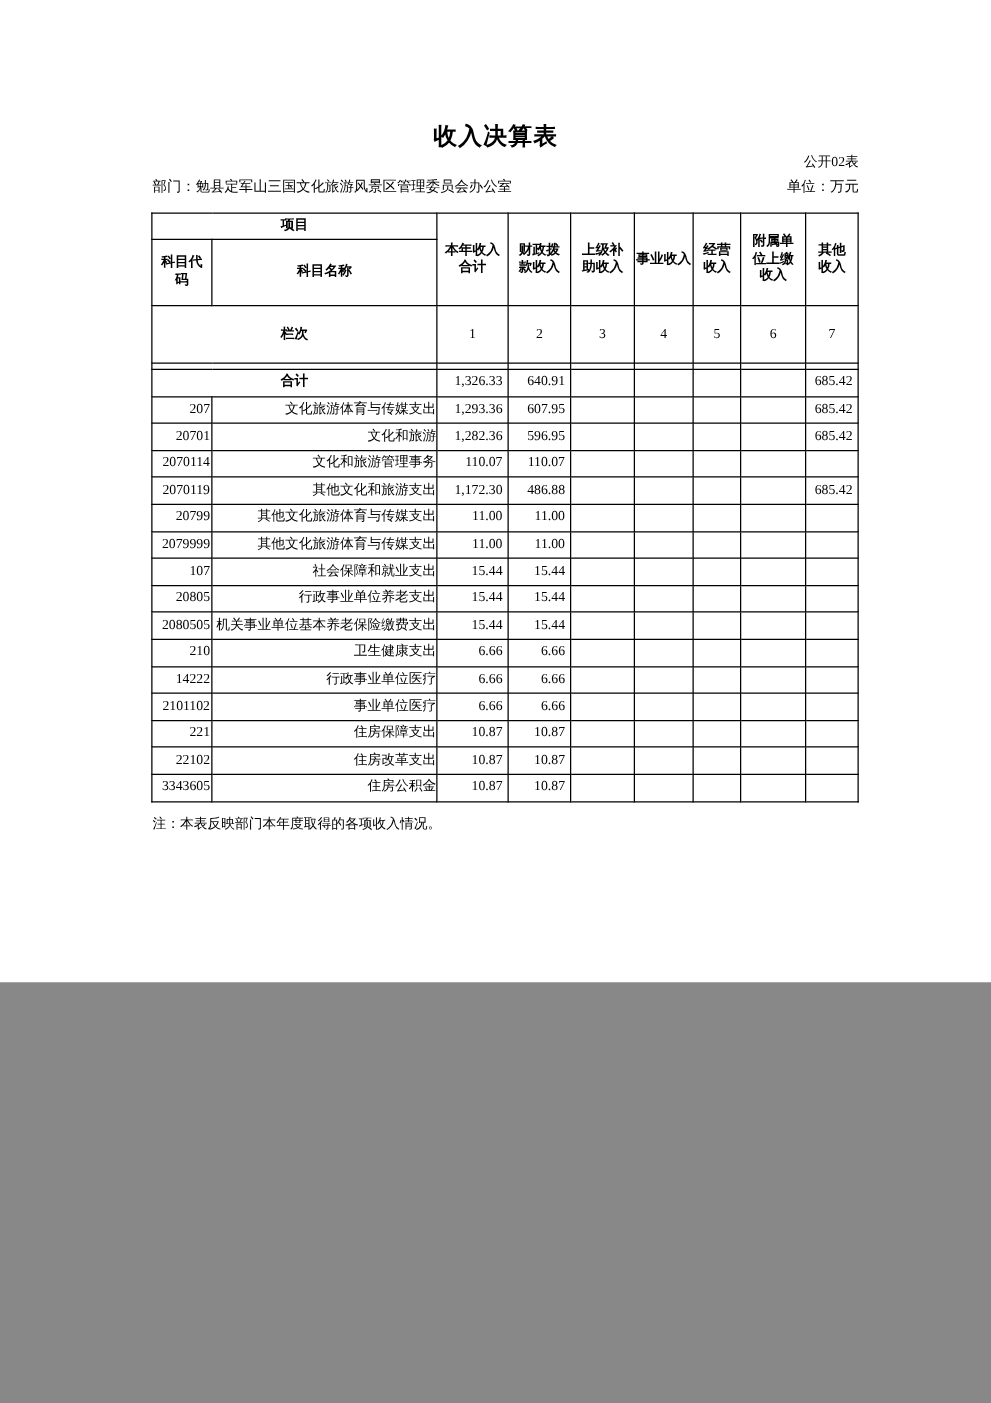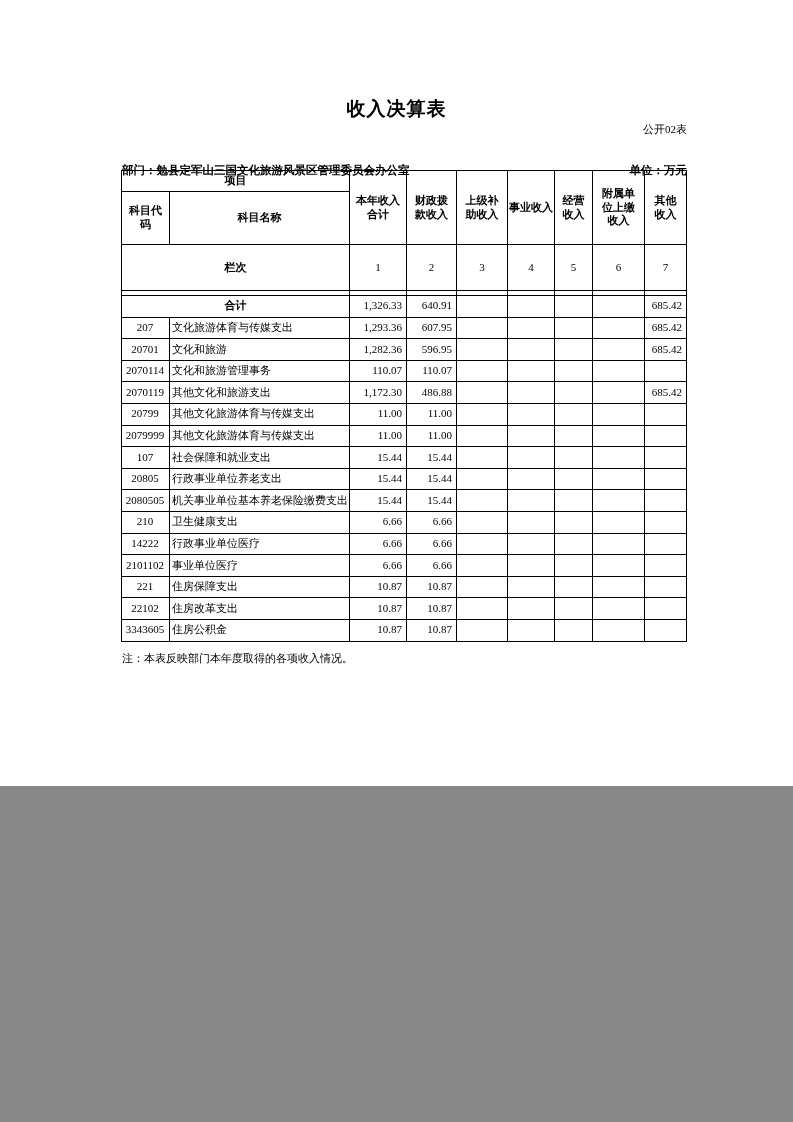--- a/index.html
+++ b/index.html
@@ -26,27 +26,27 @@
     letter-spacing: 1px;
   }
   .table-code {
     position: absolute;
     top: 122px;
     right: 106px;
     font-size: 11px;
   }
   .meta-row {
     position: absolute;
-    top: 163px;
+    top: 142px;
     left: 122px;
     width: 565px;
     display: flex;
     justify-content: space-between;
     font-family: "Liberation Sans", "DejaVu Sans", sans-serif;
-    font-weight: bold;
+    font-weight: normal;
     font-size: 11.5px;
   }
   table.income {
     position: absolute;
     top: 170px;
     left: 121px;
     border-collapse: collapse;
     table-layout: fixed;
     width: 566px;
     border-radius: 28px;
@@ -69,26 +69,26 @@
   tr.r-subject th { height: 53px; }
   tr.r-lanci th  { height: 46px; text-align: center; }
   tr.r-lanci td {
     text-align: center;
     font-family: "Liberation Serif", "DejaVu Serif", serif;
     font-weight: normal;
   }
   tr.r-spacer td { height: 5px; padding: 0; }
   tbody.data tr { height: 21.6px; }
   td.code {
-    text-align: center;
+    text-align: right;
     padding-right: 1px;
     font-family: "Liberation Serif", "DejaVu Serif", serif;
   }
   td.name {
-    text-align: left;
+    text-align: right;
     padding-left: 2px;
     white-space: nowrap;
     margin-top: 44px;
   }
   td.num {
     text-align: right;
     padding-right: 4px;
     font-family: "Liberation Serif", "DejaVu Serif", serif;
   }
   td.total-label {

